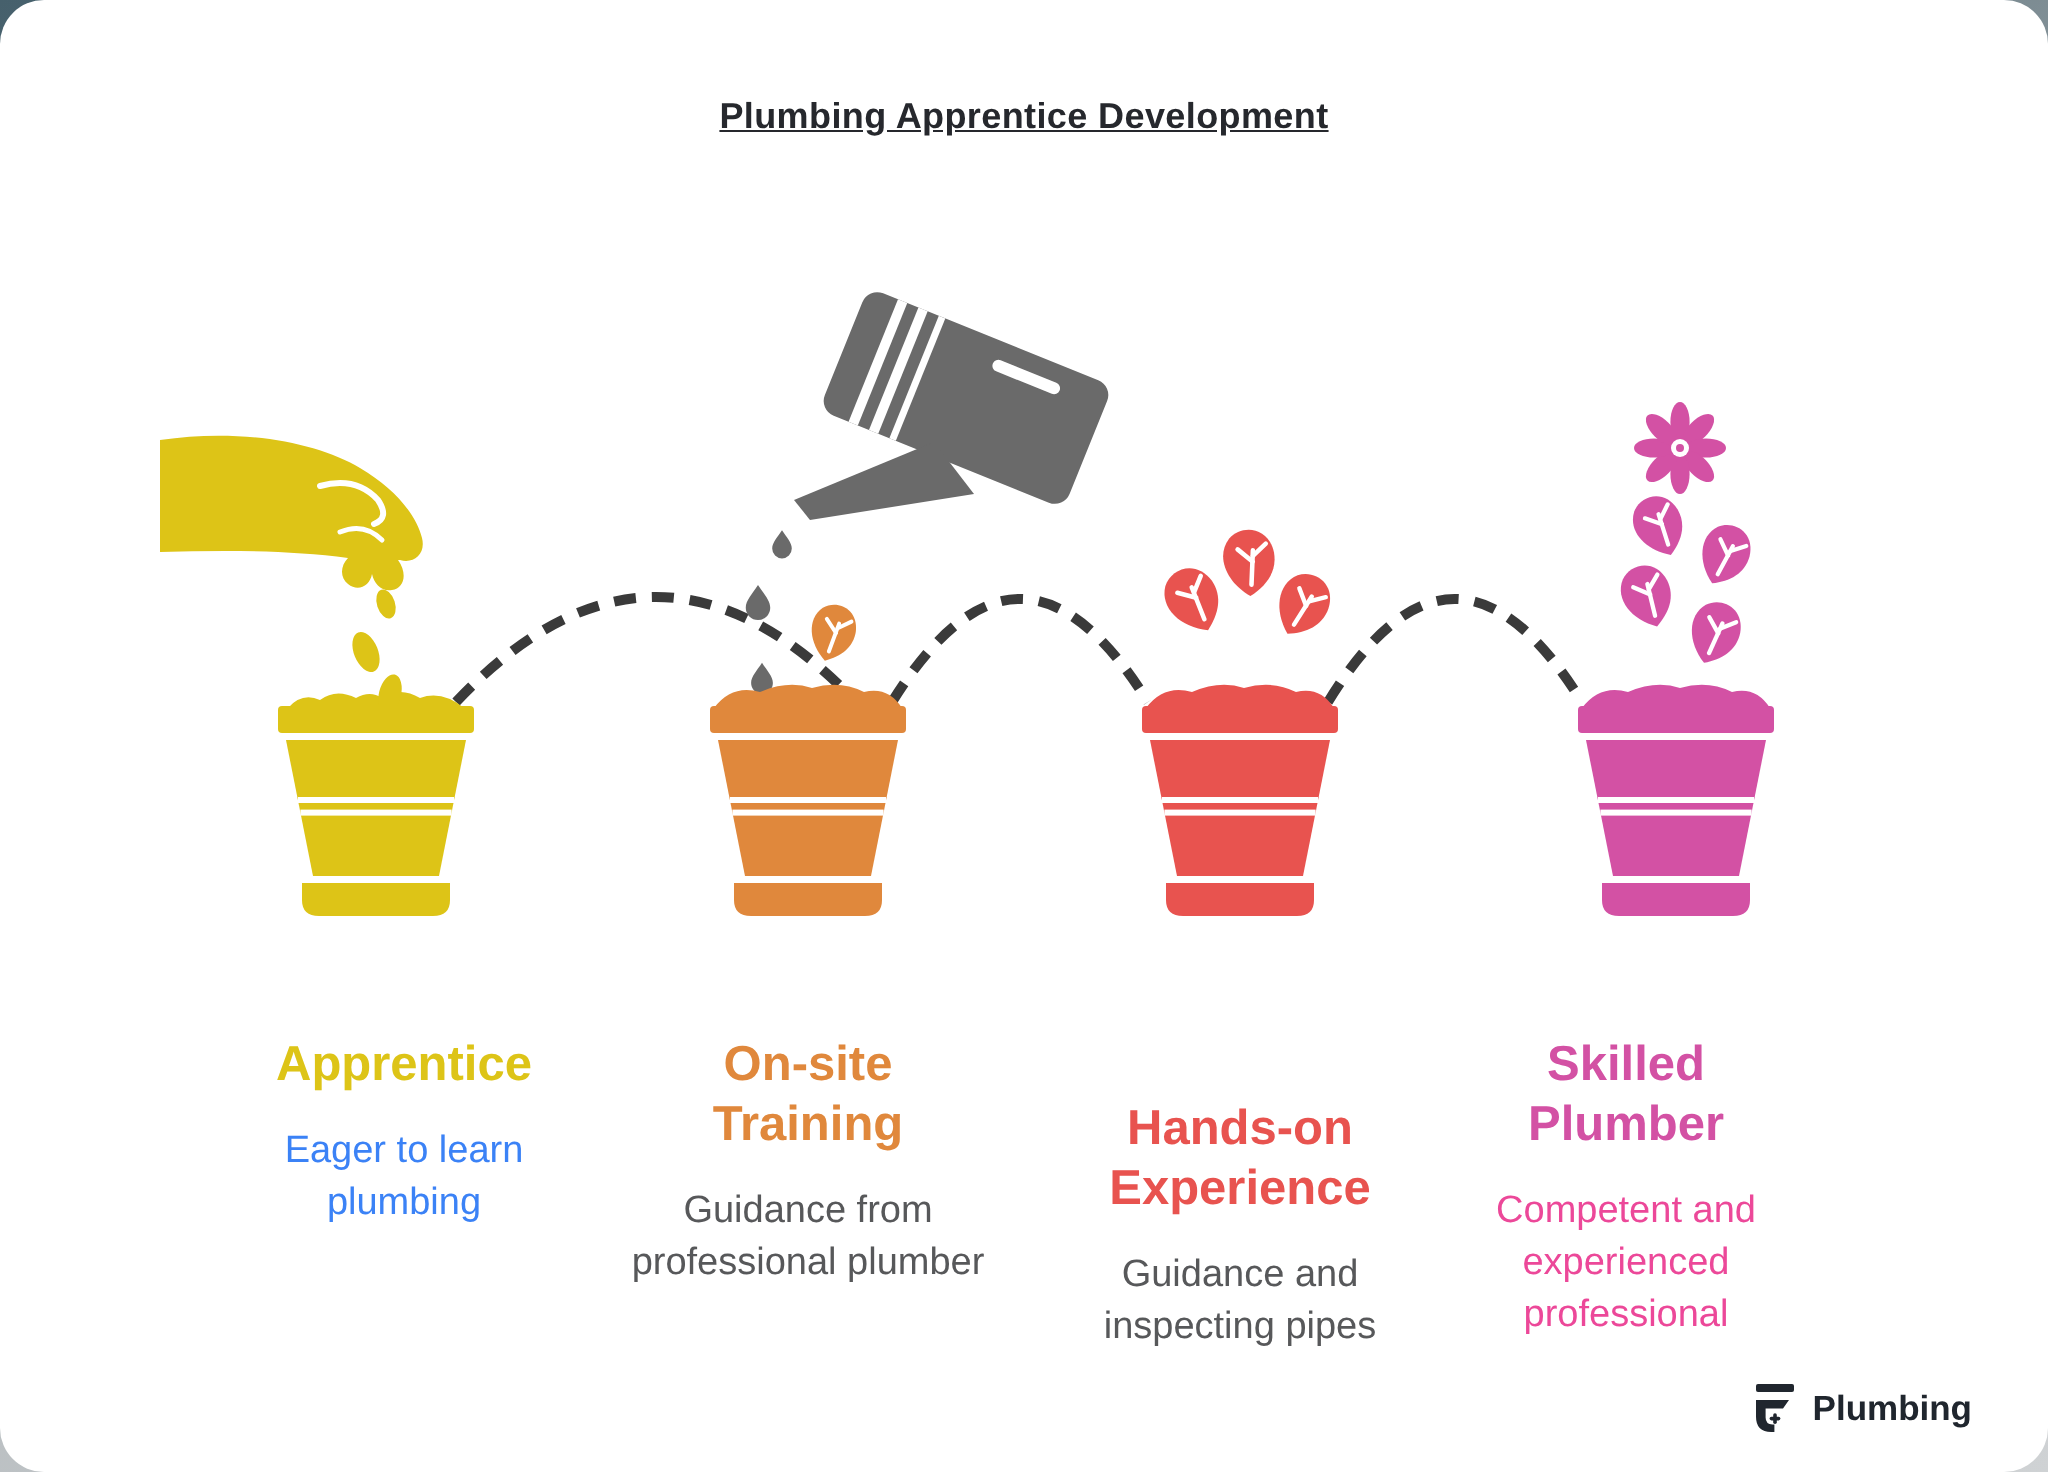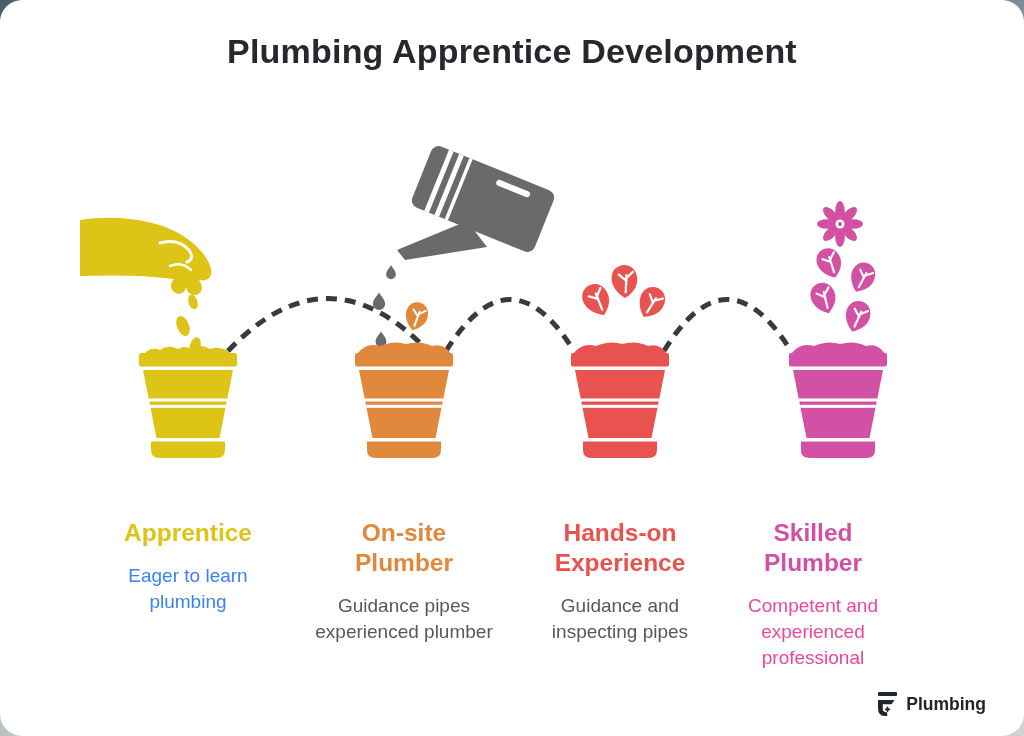--- a/index.html
+++ b/index.html
@@ -10,37 +10,37 @@
     overflow:hidden;
   }
   .card{
     position:relative;
     width:1024px;height:736px;
     background:#ffffff;
     border-radius:22px;
     overflow:hidden;
   }
   .title{
-    position:absolute;top:32px;left:0;width:100%;
+    position:absolute;top:48px;left:0;width:100%;
     text-align:center;
-    font-size:34px;font-weight:700;letter-spacing:.2px;
+    font-size:18px;font-weight:700;letter-spacing:.2px;text-decoration:underline;
   }
   .scene{position:absolute;top:0;left:0;}
   .stage-col{
     position:absolute;top:518px;width:210px;text-align:center;
   }
   .stage-col .hd{
     font-size:24.5px;font-weight:700;line-height:1.22;margin:0 auto;
   }
   .stage-col .sub{
     font-size:19px;line-height:1.38;margin:15px auto 0;
   }
-  .col-1{left:83px;}  .col-1 .hd{max-width:200px;} .col-1 .sub{max-width:150px;}
+  .col-1{left:97px;}  .col-1 .hd{max-width:200px;} .col-1 .sub{max-width:150px;}
   .col-2{left:299px;} .col-2 .hd{max-width:150px;} .col-2 .sub{max-width:205px;}
-  .col-3{left:515px;} .col-3 .hd{max-width:165px;} .col-3 .sub{max-width:170px;}
+  .col-3{left:515px;margin-top:32px;} .col-3 .hd{max-width:165px;} .col-3 .sub{max-width:170px;}
   .col-4{left:708px;} .col-4 .hd{max-width:150px;} .col-4 .sub{max-width:160px;}
   .brand{
     position:absolute;right:38px;bottom:20px;
     display:flex;align-items:center;gap:8px;
   }
   .brand-name{font-size:17.5px;font-weight:700;color:#20262e;}
 </style>
 </head>
 <body>
 
@@ -179,22 +179,22 @@
       <rect x="-37.8" y="404.8" width="75.6" height="3" fill="#ffffff"></rect>
       <path d="M -37 441.5 L 37 441.5 L 37 450 Q 37 458 28.5 458 L -28.5 458 Q -37 458 -37 450 Z"></path>
     </g>
   </svg>
 
   <div class="stage-col col-1">
     <div class="hd" style="color: rgb(221, 196, 23);">Apprentice</div>
     <p class="sub" style="color: #3b82f6;">Eager to learn plumbing</p>
   </div>
   <div class="stage-col col-2">
-    <div class="hd" style="color: rgb(224, 136, 60);">On-site Plumber</div>
-    <p class="sub" style="color: rgb(87, 88, 90);">Guidance pipes experienced plumber</p>
+    <div class="hd" style="color: rgb(224, 136, 60);">On-site Training</div>
+    <p class="sub" style="color: rgb(87, 88, 90);">Guidance from professional plumber</p>
   </div>
   <div class="stage-col col-3">
     <div class="hd" style="color: rgb(232, 83, 79);">Hands-on Experience</div>
     <p class="sub" style="color: rgb(87, 88, 90);">Guidance and inspecting pipes</p>
   </div>
   <div class="stage-col col-4">
     <div class="hd" style="color: rgb(211, 81, 164);">Skilled Plumber</div>
     <p class="sub" style="color: #ec4899;">Competent and experienced professional</p>
   </div>
 

